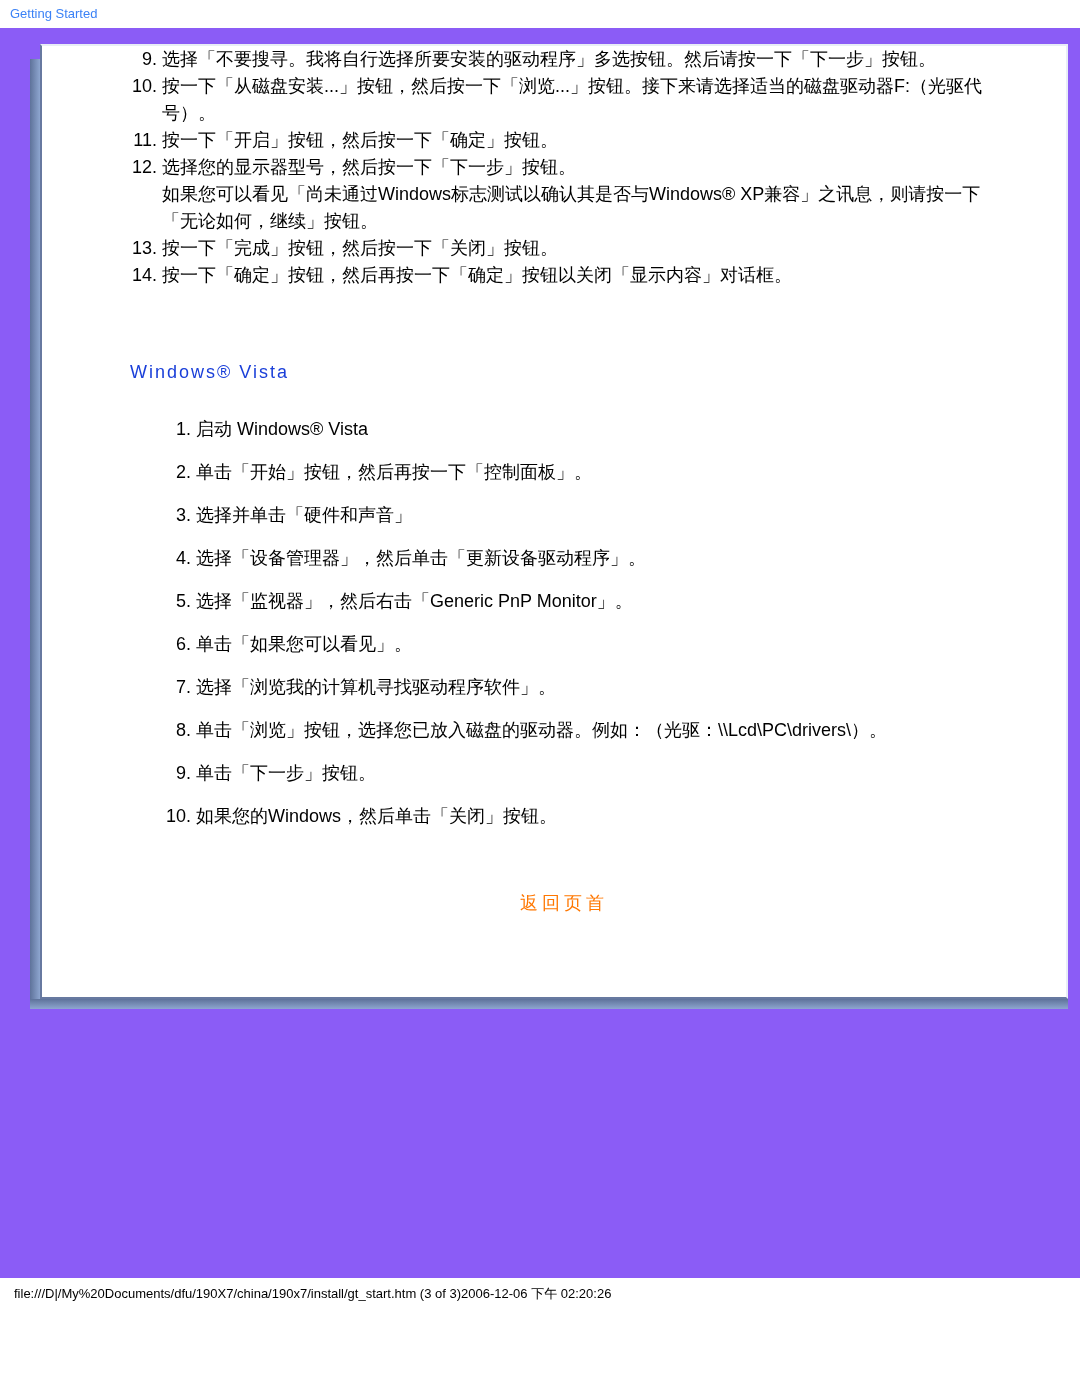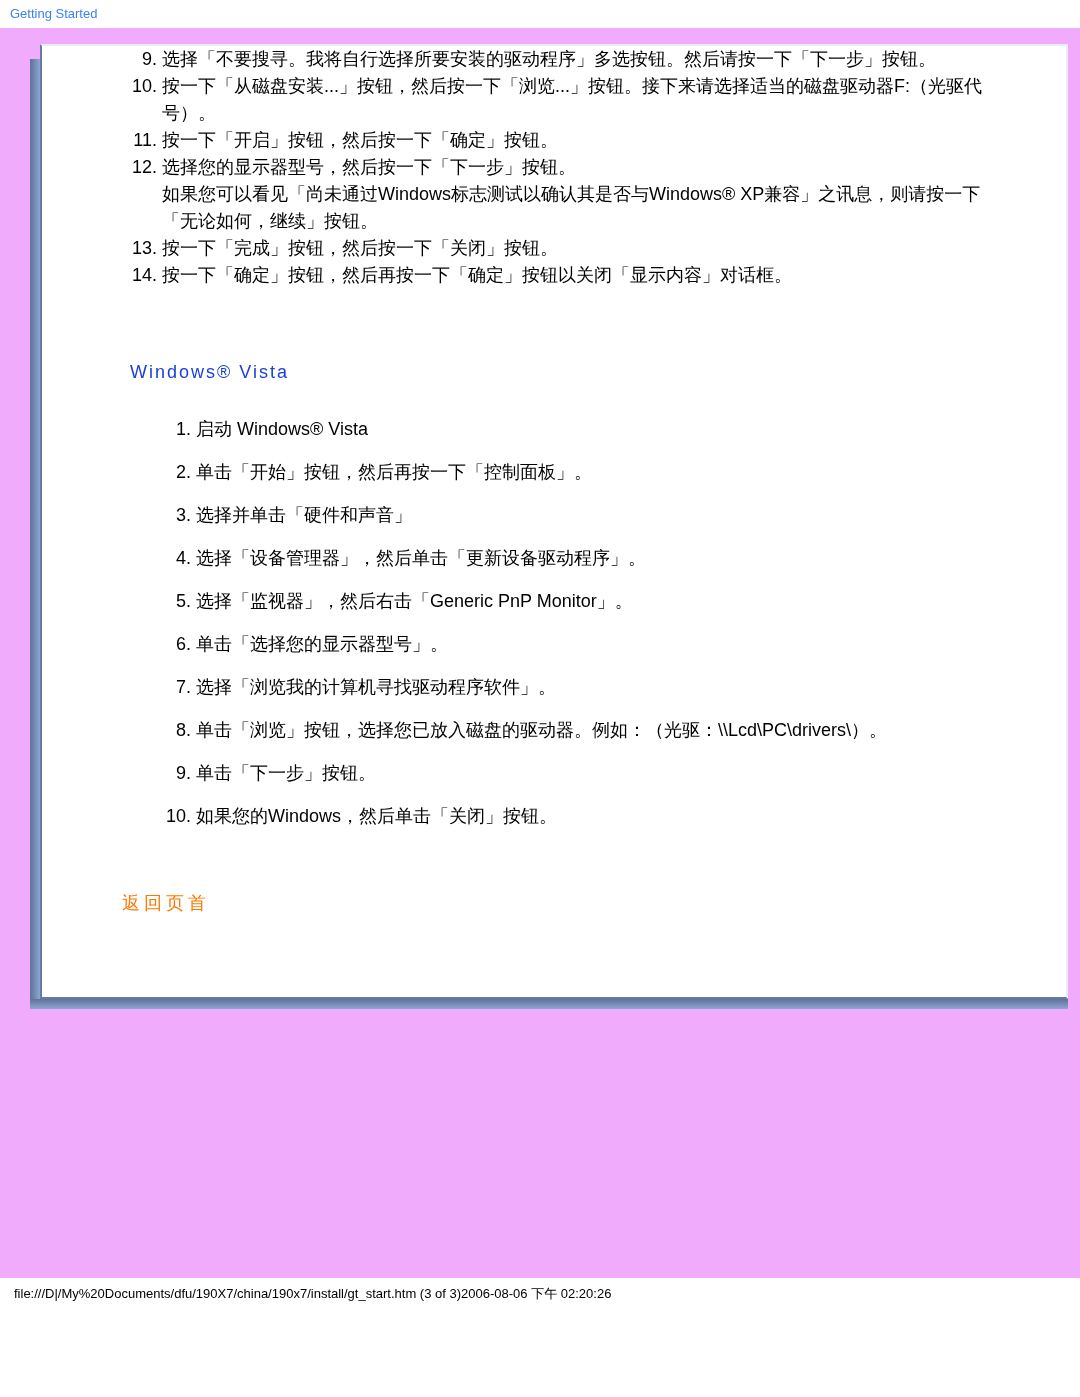--- a/index.html
+++ b/index.html
@@ -1,28 +1,28 @@
 <!DOCTYPE html>
 <html><head>
 <meta charset="utf-8">
 <style>
   html,body{margin:0;padding:0;font-family:Verdana,'Microsoft YaHei','SimSun',sans-serif;background:#fff;color:#000;font-size:18px;line-height:1.5}
   .header{font-size:13px;padding:4px 10px;color:#3b82f6}
-  .outer{background:#f0abfc;padding:16px 12px 40px 40px;min-height:1250px;box-sizing:border-box}
+  .outer{background:#8b5cf6;padding:16px 12px 40px 40px;min-height:1250px;box-sizing:border-box}
   .shadow-wrap{position:relative}
   .shadow-wrap::before{content:"";position:absolute;left:-10px;top:15px;bottom:-10px;width:10px;background:linear-gradient(to right,#5e729a,#8ea6d0)}
   .shadow-wrap::after{content:"";position:absolute;left:-10px;right:0;bottom:-10px;height:10px;background:linear-gradient(to bottom,#5e729a,#8ea6d0)}
   .page{background:#fff;border-left:2px solid #6779a0;border-bottom:2px solid #6779a0;border-top:2px solid #e8edf6;border-right:2px solid #e8edf6;padding:0 60px 80px 80px;position:relative;min-height:870px}
   ol.xp{list-style:decimal;margin:0 0 40px 0;padding-left:40px}
   ol.xp>li{margin:0;padding:0}
   .vista-head{color:#1a3fd9;font-weight:normal;margin:70px 0 30px 8px;letter-spacing:2px}
   ol.vista{list-style:decimal;margin:0 0 60px 0;padding-left:58px}
   ol.vista>li{margin:16px;padding:0}
   .note{margin:60px 0 40px 0}
-  .back{color:#ff7700;text-decoration:none;display:block;margin:30px 0 0 0;letter-spacing:4px}
+  .back{color:#ff7700;text-align:center;text-decoration:none;display:block;margin:30px 0 0 0;letter-spacing:4px}
   .footer{font-size:13px;padding:6px 14px}
 </style>
 </head>
 <body>
 
 <div class="header">
   <span>Getting Started</span>
 </div>
 
 <div class="outer">
@@ -42,27 +42,27 @@
       </ol>
 
       <div class="vista-head">Windows® Vista</div>
 
       <ol class="vista">
         <li><span>启动 Windows® Vista</span></li>
         <li><span>单击「开始」按钮，然后再按一下「控制面板」。</span></li>
         <li><span>选择并单击「硬件和声音」</span></li>
         <li><span>选择「设备管理器」，然后单击「更新设备驱动程序」。</span></li>
         <li><span>选择「监视器」，然后右击「Generic PnP Monitor」。</span></li>
-        <li><span>单击「选择您的显示器型号」。</span></li>
+        <li><span>单击「如果您可以看见」。</span></li>
         <li><span>选择「浏览我的计算机寻找驱动程序软件」。</span></li>
         <li><span>单击「浏览」按钮，选择您已放入磁盘的驱动器。例如：（光驱：\\Lcd\PC\drivers\）。</span></li>
         <li><span>单击「下一步」按钮。</span></li>
         <li><span>如果您的Windows，然后单击「关闭」按钮。</span></li>
       </ol>
 
 
       <a href="#" class="back">返回页首</a>
 
     </div>
   </div>
 </div>
 
-<div class="footer">file:///D|/My%20Documents/dfu/190X7/china/190x7/install/gt_start.htm (3 of 3)2006-08-06 下午 02:20:26</div>
+<div class="footer">file:///D|/My%20Documents/dfu/190X7/china/190x7/install/gt_start.htm (3 of 3)2006-12-06 下午 02:20:26</div>
 
 </body></html>

